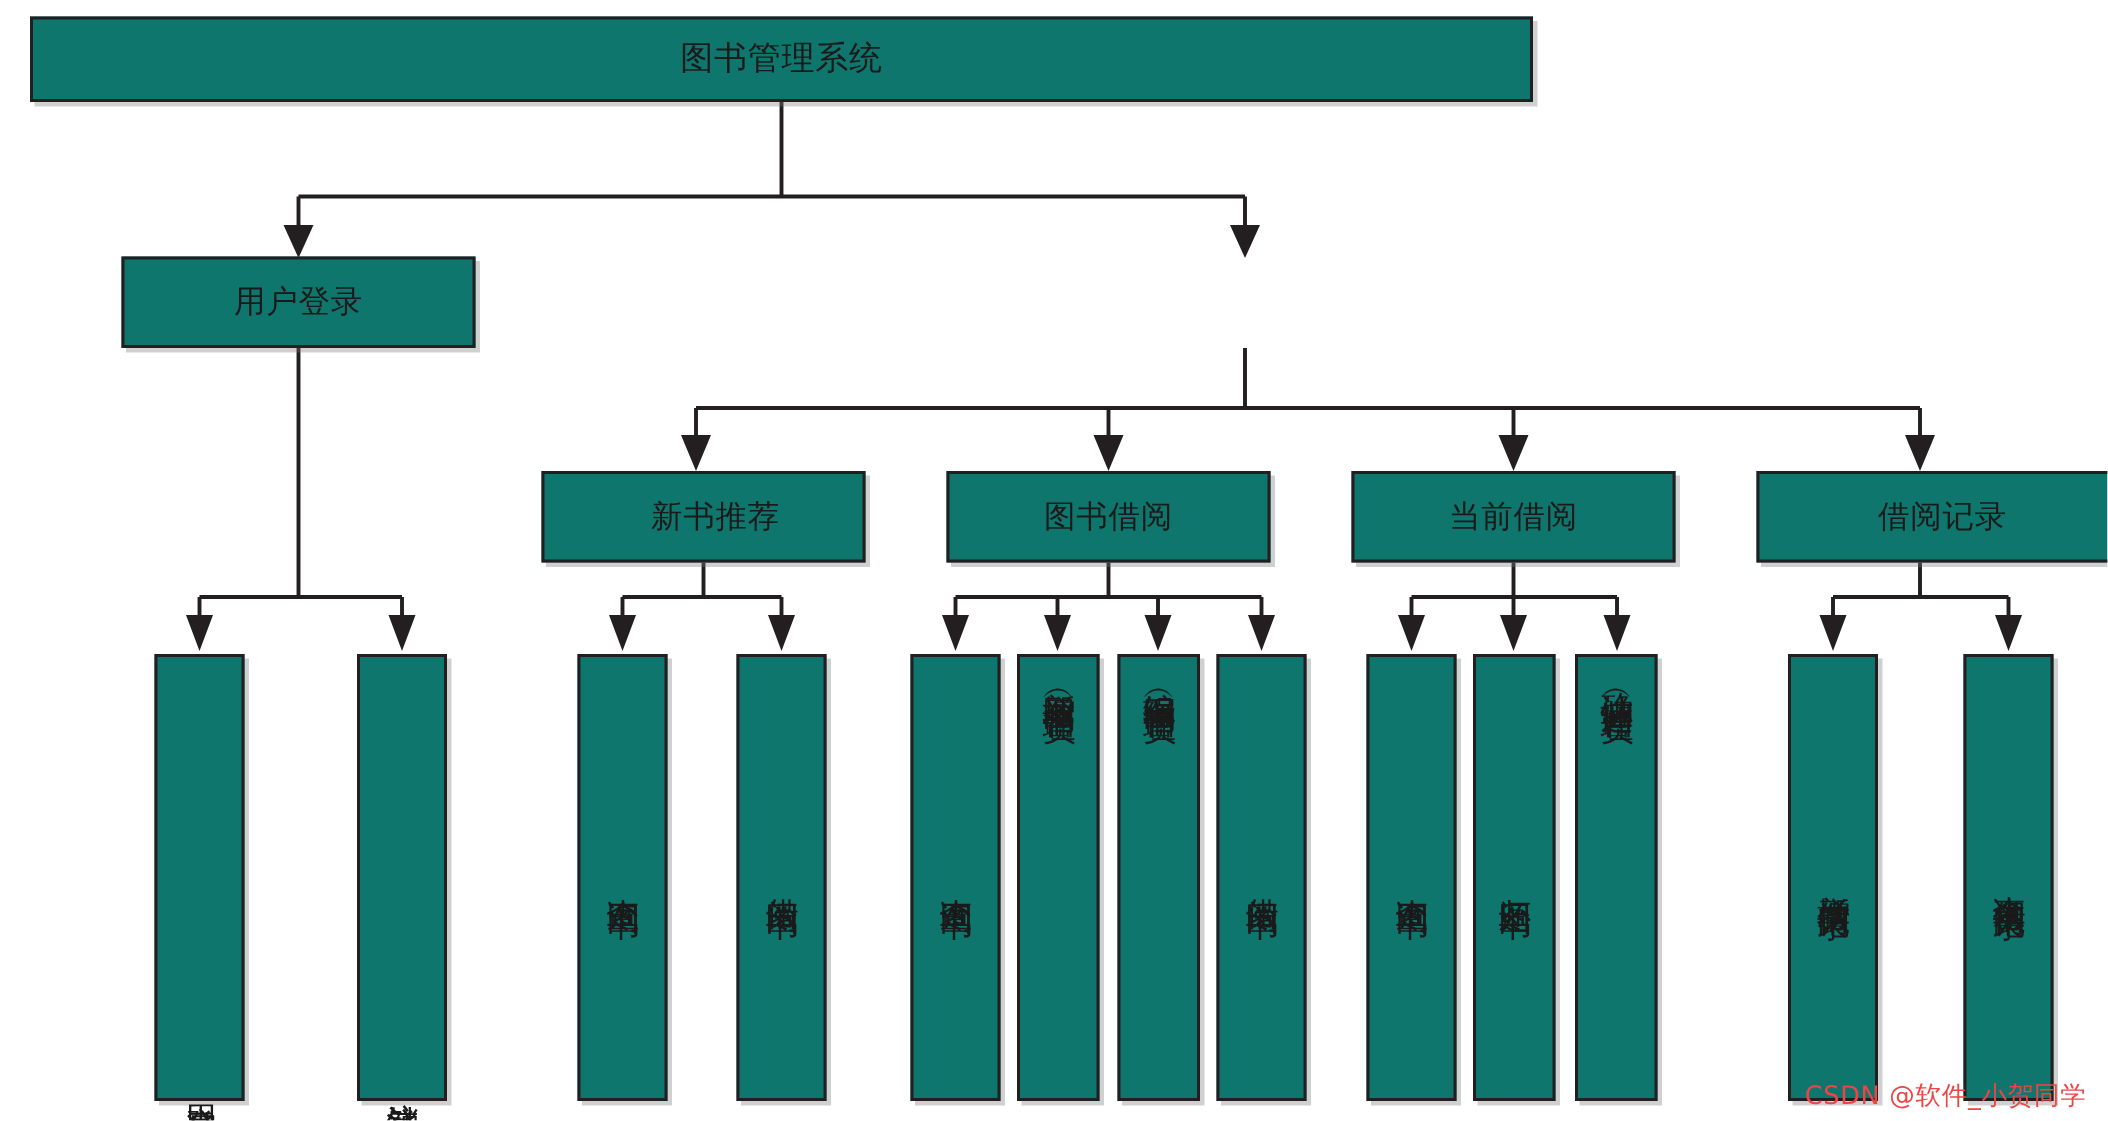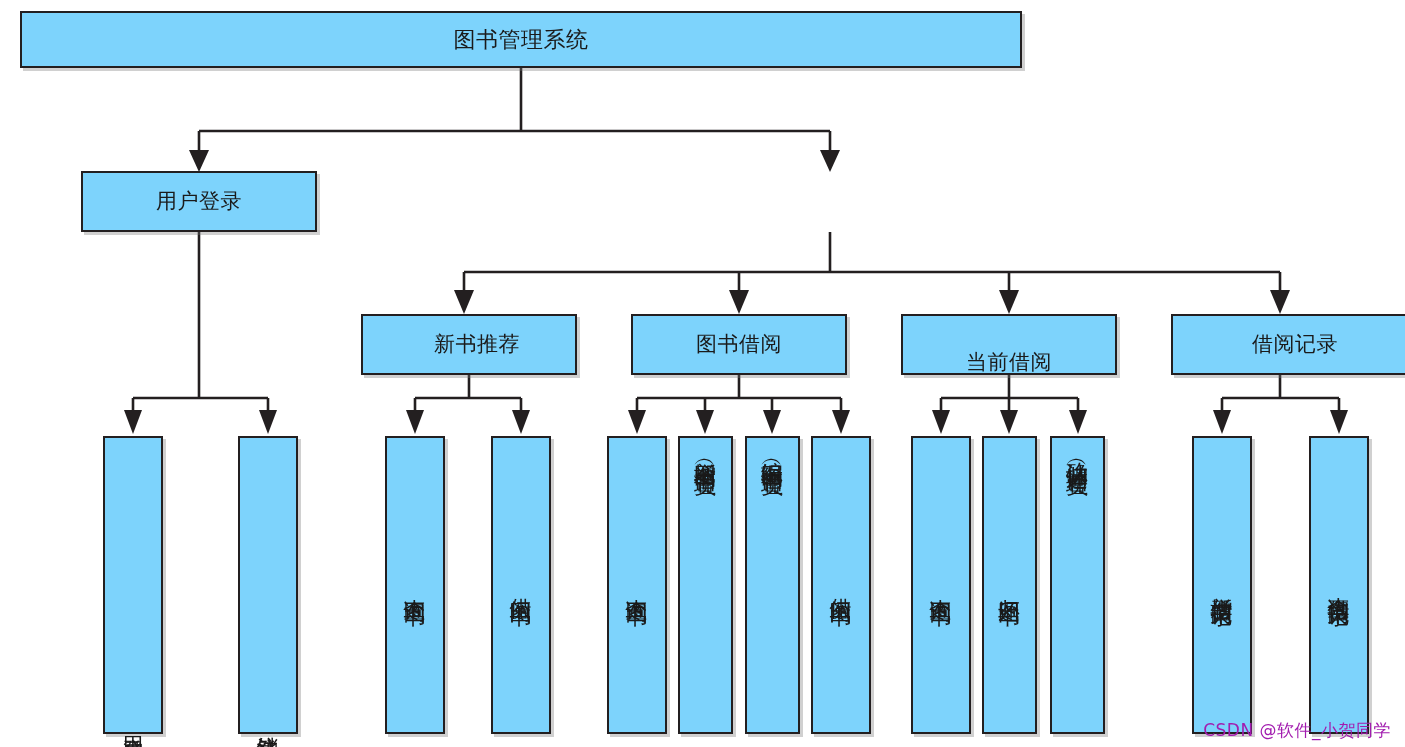--- a/index.html
+++ b/index.html
@@ -28,21 +28,21 @@
     stroke-width:2.6;
     fill:none;
     stroke-linecap:butt;
   }
   #wires polygon{ fill:#231f20; }
 
   
   .node{
     position:absolute;
     box-sizing:border-box;
-    background:#7dd3fc;
+    background:#0f766e;
     border:2.6px solid #231f20;
     box-shadow:3px 3px 0 0 rgba(120,120,120,.35);
     display:flex;
     align-items:center;
     justify-content:center;
   }
   .node .lbl{
     display:block;
     white-space:nowrap;
     letter-spacing:.5px;
@@ -78,21 +78,21 @@
   .node.vert.anchor-top{
     align-items:flex-start;
   }
 
   
   #watermark{
     position:absolute;
     right:14px;
     bottom:5px;
     font-size:17px;
-    color:#a21caf;
+    color:#ef4444;
     white-space:nowrap;
     letter-spacing:.5px;
     z-index:5;
   }
 </style>
 </head>
 <body>
 
 <div id="stage">
 
@@ -170,21 +170,21 @@
 
 
   <div class="node horiz" style="left:361px; top:314px; width:216px; height:61px;padding-left:16px;">
     <span class="lbl">新书推荐</span>
   </div>
 
   <div class="node horiz" style="left:631px; top:314px; width:216px; height:61px;text-align:center;">
     <span class="lbl">图书借阅</span>
   </div>
 
-  <div class="node horiz" style="left:901px; top:314px; width:216px; height:61px;align-items:flex-end;">
+  <div class="node horiz" style="left:901px; top:314px; width:216px; height:61px;">
     <span class="lbl">当前借阅</span>
   </div>
 
   <div class="node horiz" style="left:1171px; top:314px; width:248px; height:61px;">
     <span class="lbl">借阅记录</span>
   </div>
 
   <div class="node vert anchor-bottom" style="left:103px; top:436px; width:60px; height:298px;">
     <span class="lbl">用户登录</span>
   </div>

